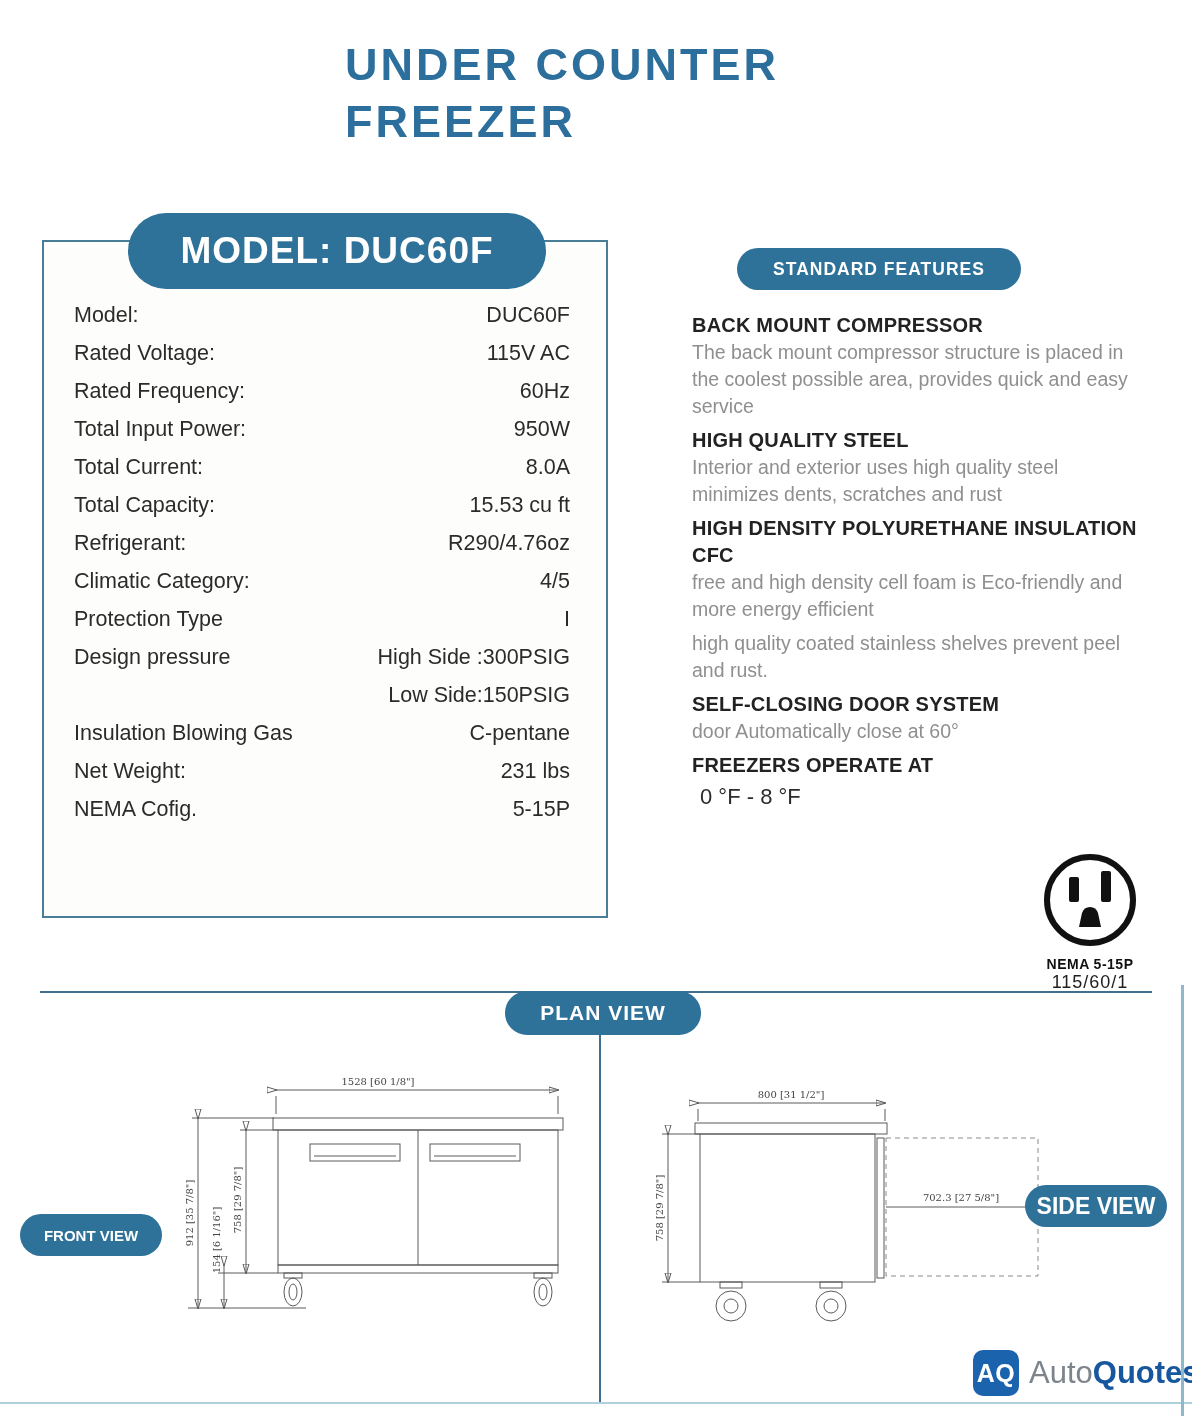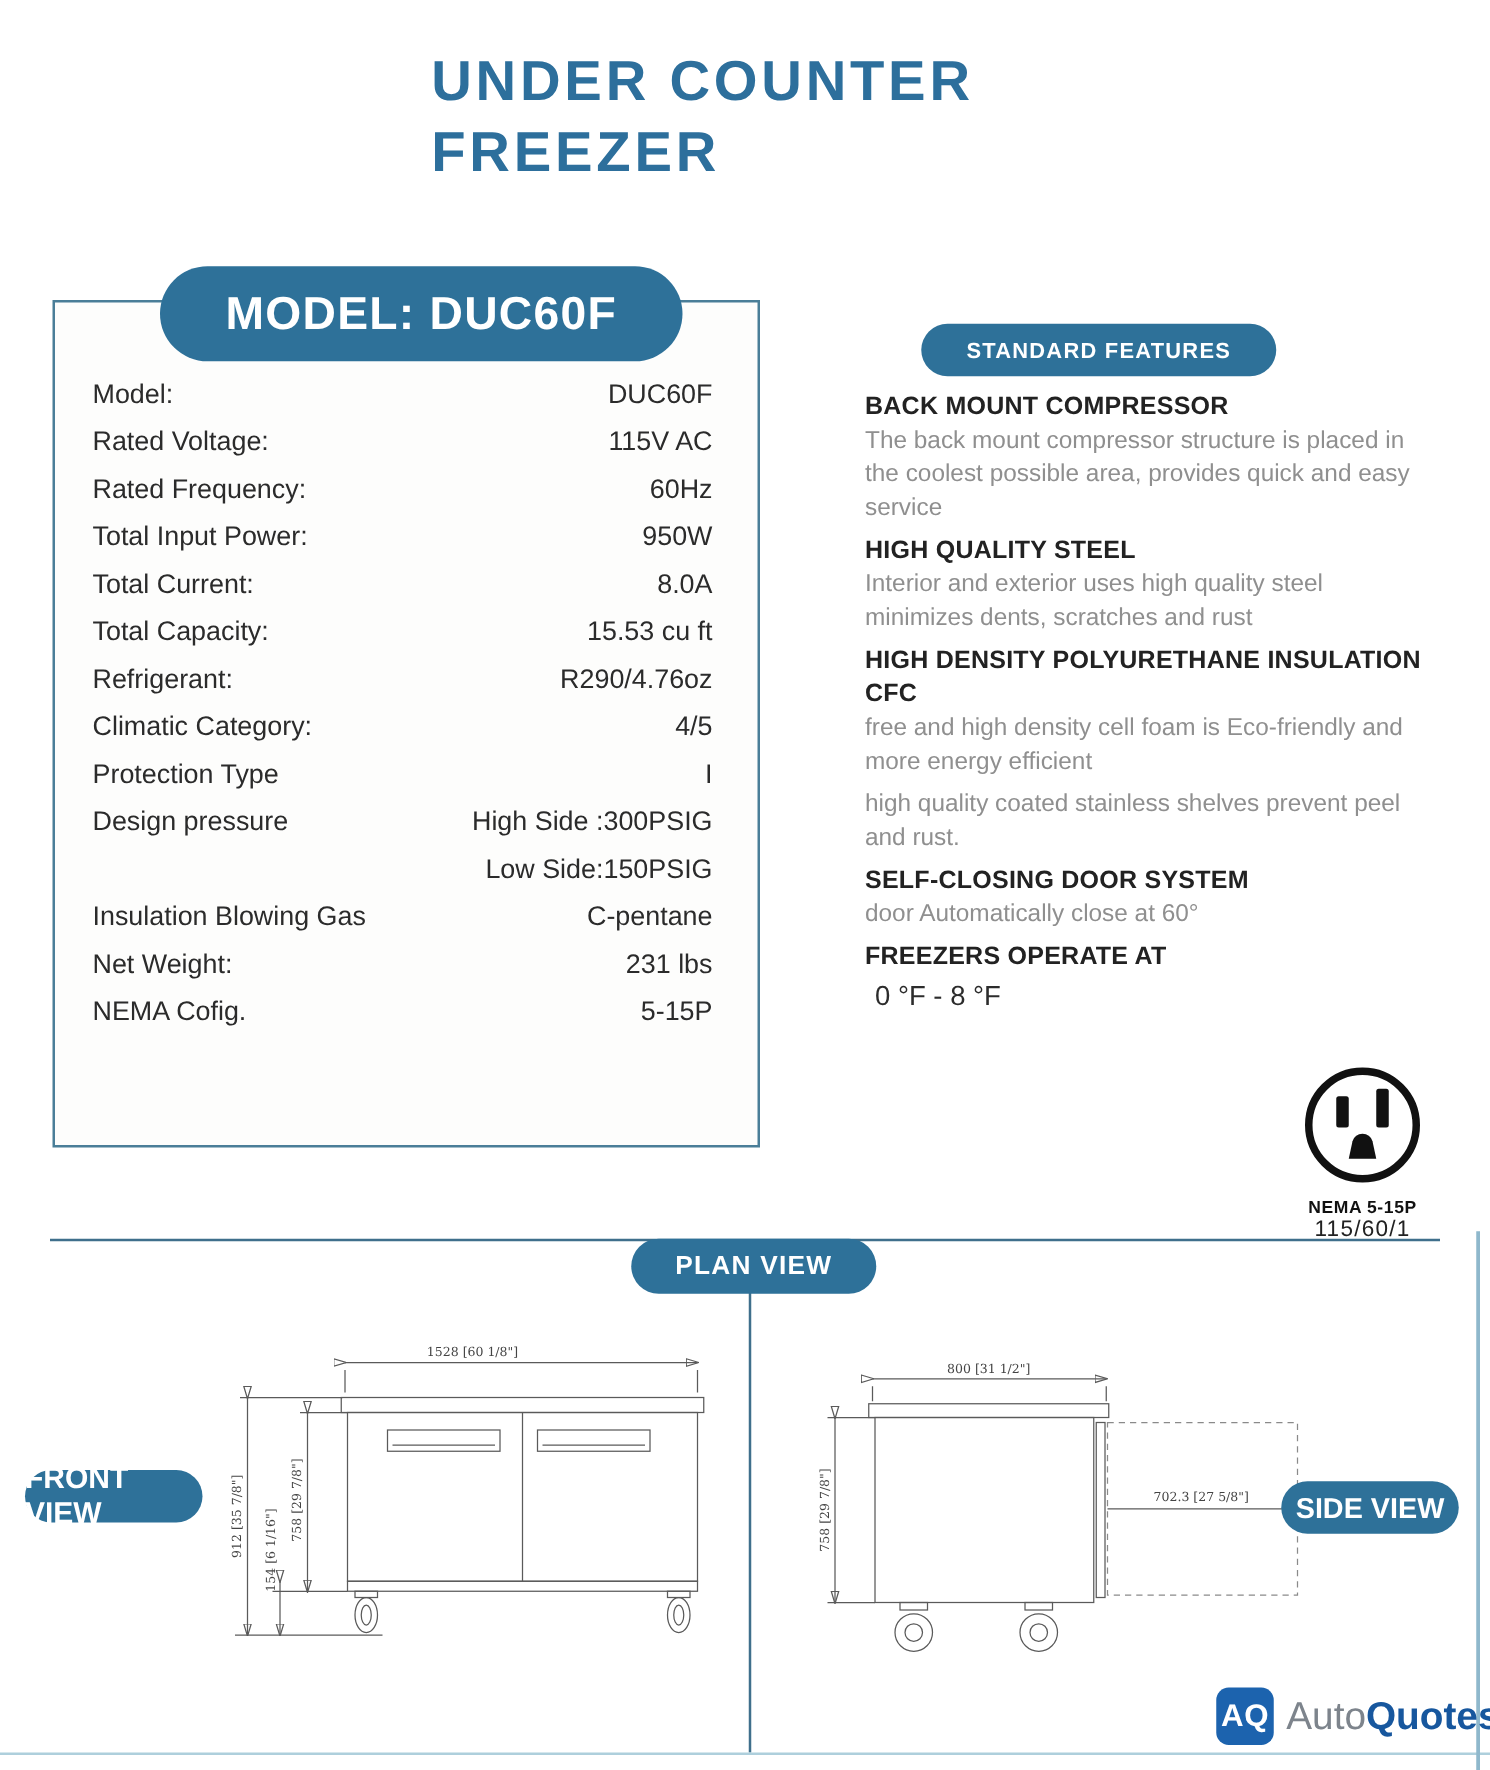--- a/index.html
+++ b/index.html
@@ -13,23 +13,23 @@
     position:absolute; left:345px; top:36px;
     font-size:45px; font-weight:800; letter-spacing:3px;
     line-height:57px; color:var(--title,#2d6f9c);
   }
   .pill {
     position:absolute; background:var(--accent,#2e7199); color:#fff;
     border-radius:999px; display:flex; align-items:center; justify-content:center;
     font-weight:bold; z-index:5;
   }
   .model-pill { left:128px; top:213px; width:418px; height:76px; font-size:37px; letter-spacing:1px; }
-  .features-pill { left:737px; top:259px; width:284px; height:42px; font-size:17.5px; letter-spacing:1px; }
+  .features-pill { left:737px; top:248px; width:284px; height:42px; font-size:17.5px; letter-spacing:1px; }
   .plan-pill { left:505px; top:991px; width:196px; height:44px; font-size:21px; letter-spacing:1px; }
-  .front-pill { left:20px; top:1176px; width:142px; height:42px; font-size:24px; }
+  .front-pill { left:20px; top:1214px; width:142px; height:42px; font-size:15px; }
   .side-pill { left:1025px; top:1185px; width:142px; height:42px; font-size:23px; }
 
   .spec-box {
     position:absolute; left:42px; top:240px; width:566px; height:678px;
     border:2px solid #4a7e98; background:#fdfdfc;
   }
   .spec-rows { padding:54px 36px 0 30px; display:flex; flex-direction:column; }
   .spec-row { display:flex; justify-content:space-between; font-size:21.5px; line-height:38px; color:#2b2b2b; }
   .spec-label { text-align:right; white-space:nowrap; }
   .spec-value { text-align:right; white-space:nowrap; }

